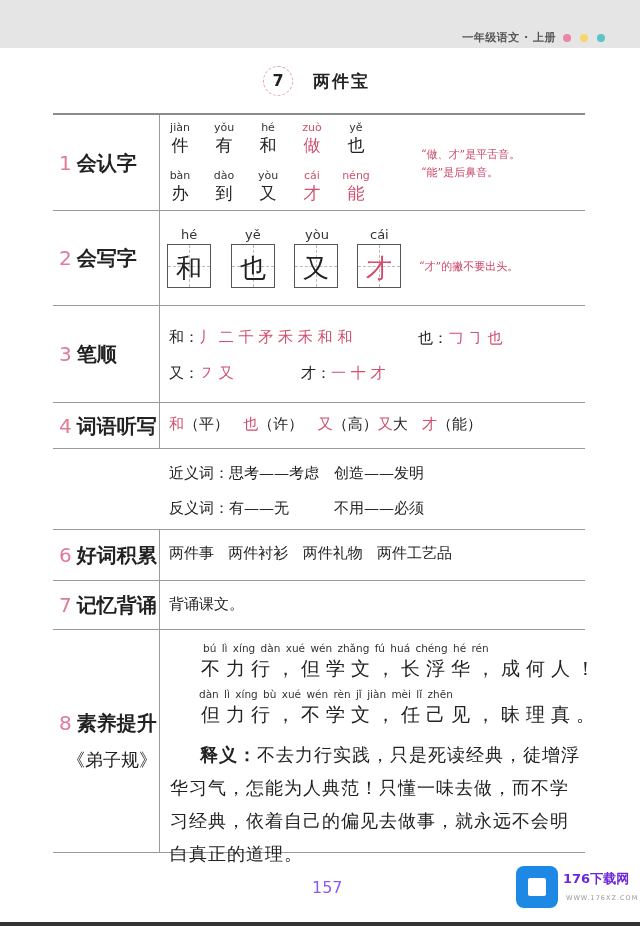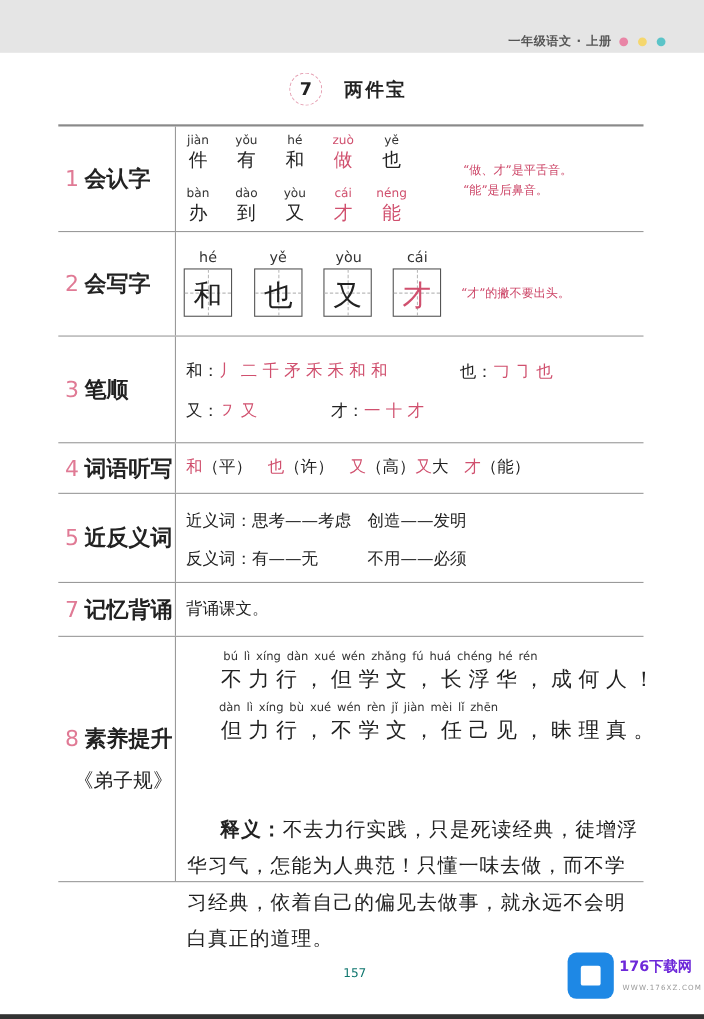--- a/index.html
+++ b/index.html
@@ -22,21 +22,21 @@
   .grp{position:absolute;text-align:center;width:30px;}
   .note{position:absolute;font-size:11px;color:#cc4466;font-family:"DejaVu Serif",serif;}
   .box{position:absolute;width:44px;height:44px;border:1.5px solid #555;box-sizing:border-box;}
   .box:before{content:"";position:absolute;left:50%;top:0;bottom:0;border-left:1px dashed #bbb;}
   .box:after{content:"";position:absolute;top:50%;left:0;right:0;border-top:1px dashed #bbb;}
   .box span{position:absolute;left:0;right:0;top:6px;text-align:center;font-size:26px;font-family:"DejaVu Serif",serif;z-index:1;}
   .line{position:absolute;font-size:15px;font-family:"DejaVu Serif",serif;white-space:nowrap;}
   .poem-py{position:absolute;font-size:10.5px;color:#333;white-space:nowrap;word-spacing:2px;}
   .poem{position:absolute;font-size:19px;font-family:"DejaVu Serif",serif;letter-spacing:6px;white-space:nowrap;}
   .para{position:absolute;left:170px;width:410px;font-size:18px;font-family:"DejaVu Serif",serif;line-height:33px;letter-spacing:1px;}
-  .pagenum{position:absolute;left:312px;top:878px;font-size:11px;color:#0f766e;}
+  .pagenum{position:absolute;left:312px;top:878px;font-size:16px;color:#8b5cf6;}
   .wm{position:absolute;left:516px;top:866px;width:42px;height:42px;background:#1e88e5;border-radius:8px;}
   .wm .cube{position:absolute;left:12px;top:12px;width:18px;height:18px;background:#fff;border-radius:2px;}
   .wm-t{position:absolute;left:563px;top:870px;font-size:13px;font-weight:bold;color:#6d28d9;}
   .wm-u{position:absolute;left:566px;top:894px;font-size:6.5px;color:#999;letter-spacing:1px;}
   .bottom{position:absolute;left:0;top:922px;width:640px;height:4px;background:#333;}
 </style>
 </head>
 <body>
 
 <div class="topbar">
@@ -138,27 +138,32 @@
       </div>
     <div class="line" style="left:116px;top:12px;">
       <span class="red">和</span><span>（平）</span>&nbsp;&nbsp;
       <span class="red">也</span><span>（许）</span>&nbsp;&nbsp;
       <span class="red">又</span><span>（高）</span><span class="red">又</span><span>大</span>&nbsp;&nbsp;
       <span class="red">才</span><span>（能）</span>
     </div>
   </div>
 
   <div class="row" style="height:80px;">
-    <div class="lbl">
-        <div class="in"><span class="n">5</span><span>近反义词</span></div>
-      </div>
     <div class="line" style="left:116px;top:15px;">近义词：思考——考虑　创造——发明</div>
     <div class="line" style="left:116px;top:50px;">反义词：有——无　　　不用——必须</div>
   </div>
 
+  <div class="row" style="height:50px;">
+    <div class="lbl">
+        <div class="in"><span class="n">6</span><span>好词积累</span></div>
+      </div>
+    <div class="line" style="left:116px;top:14px;">
+      <span>两件事</span>&nbsp;&nbsp;&nbsp;<span>两件衬衫</span>&nbsp;&nbsp;&nbsp;<span>两件礼物</span>&nbsp;&nbsp;&nbsp;<span>两件工艺品</span>
+    </div>
+  </div>
 
   <div class="row" style="height:48px;">
     <div class="lbl">
         <div class="in"><span class="n">7</span><span>记忆背诵</span></div>
       </div>
     <div class="line" style="left:116px;top:14px;">背诵课文。</div>
   </div>
 
   <div class="row" style="height:222px;">
     <div class="lbl">

